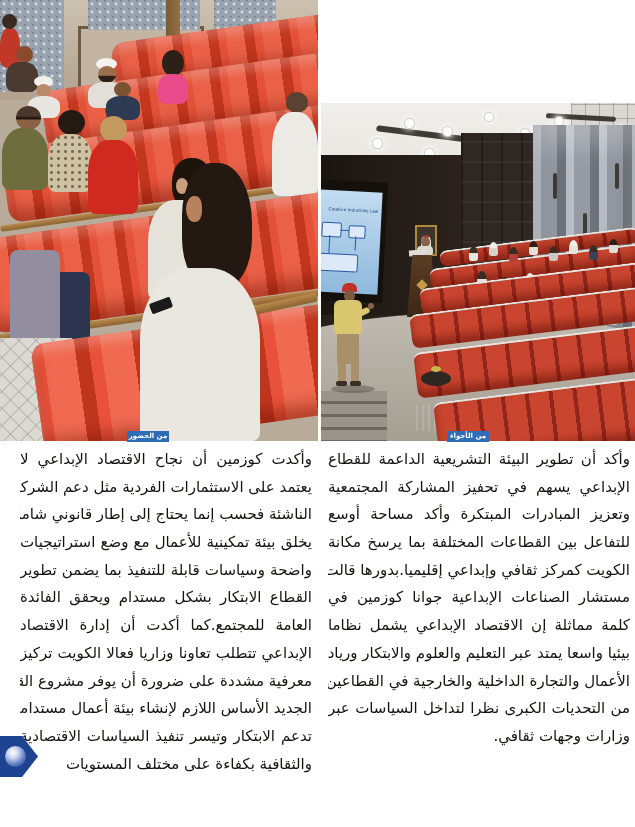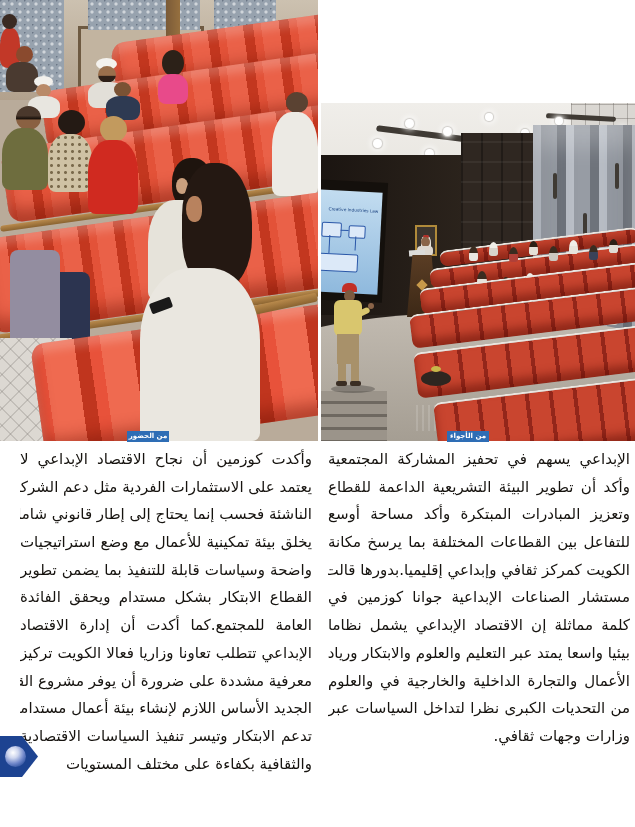--- a/index.html
+++ b/index.html
@@ -211,29 +211,29 @@
     <div class="abs rseatband" style="left:92px;top:250px;width:232px;height:44px;"></div>
     <div class="abs rseatband" style="left:112px;top:300px;width:212px;height:60px;"></div>
     <div class="abs" style="left:100px;top:268px;width:30px;height:15px;background:#2e2620;border-radius:50%;"></div>
     <div class="abs" style="left:110px;top:263px;width:10px;height:6px;background:#c8b84a;border-radius:50%;"></div>
   </div>
 
   <div class="abs photo-caption" style="left:127px;top:431px;width:42px;">من الحضور</div>
   <div class="abs photo-caption" style="left:447px;top:431px;width:42px;">من الأجواء</div>
 
   <div class="abs" style="left:328px;top:446px;width:302px;">
+    <div class="ar-line">وأكد أن تطوير البيئة التشريعية الداعمة للقطاع</div>
     <div class="ar-line">الإبداعي يسهم في تحفيز المشاركة المجتمعية</div>
-    <div class="ar-line">وأكد أن تطوير البيئة التشريعية الداعمة للقطاع</div>
     <div class="ar-line">وتعزيز المبادرات المبتكرة وأكد مساحة أوسع</div>
     <div class="ar-line">للتفاعل بين القطاعات المختلفة بما يرسخ مكانة</div>
     <div class="ar-line">الكويت كمركز ثقافي وإبداعي إقليميا.بدورها قالت</div>
     <div class="ar-line">مستشار الصناعات الإبداعية جوانا كوزمين في</div>
     <div class="ar-line">كلمة مماثلة إن الاقتصاد الإبداعي يشمل نظاما</div>
     <div class="ar-line">بيئيا واسعا يمتد عبر التعليم والعلوم والابتكار وريادة</div>
-    <div class="ar-line">الأعمال والتجارة الداخلية والخارجية في والعلوم</div>
+    <div class="ar-line">الأعمال والتجارة الداخلية والخارجية في القطاعين</div>
     <div class="ar-line">من التحديات الكبرى نظرا لتداخل السياسات عبر</div>
     <div class="ar-line last">وزارات وجهات ثقافي.</div>
   </div>
 
   <div class="abs" style="left:20px;top:446px;width:292px;">
     <div class="ar-line">وأكدت كوزمين أن نجاح الاقتصاد الإبداعي لا</div>
     <div class="ar-line">يعتمد على الاستثمارات الفردية مثل دعم الشركات</div>
     <div class="ar-line">الناشئة فحسب إنما يحتاج إلى إطار قانوني شامل</div>
     <div class="ar-line">يخلق بيئة تمكينية للأعمال مع وضع استراتيجيات</div>
     <div class="ar-line">واضحة وسياسات قابلة للتنفيذ بما يضمن تطوير</div>

